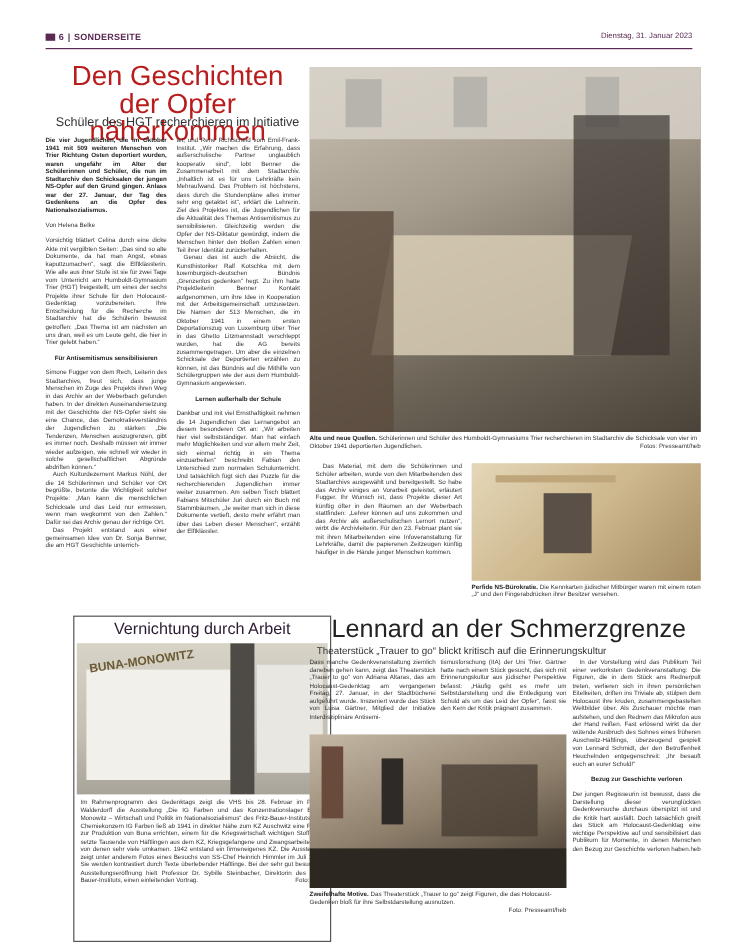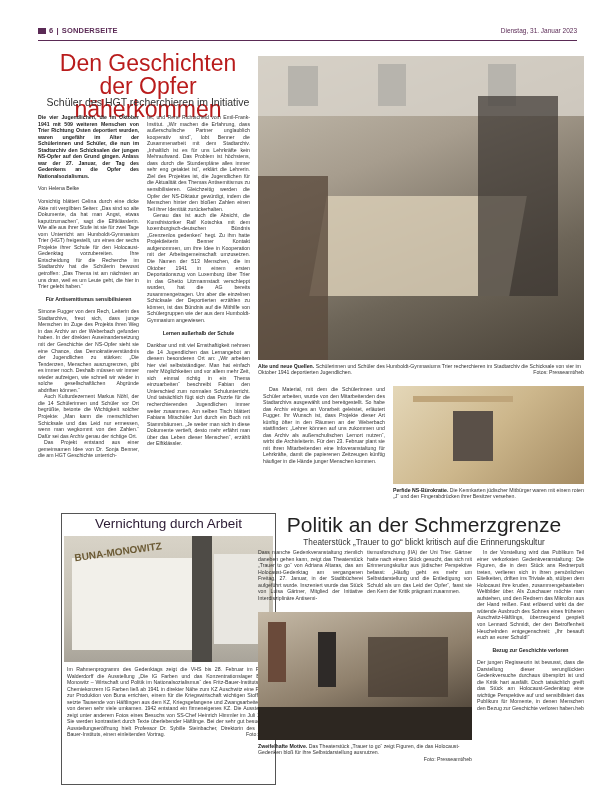--- a/index.html
+++ b/index.html
@@ -16,21 +16,21 @@
   .col .ind{text-indent:6px;}
   .col .lead{font-weight:bold;color:#222;}
   .col .byline{margin:6px 0;}
   .col .sh{font-weight:bold;text-align:center;margin:6px 0;color:#222;}
   .photo{background:#9a9288;overflow:hidden;}
   .cap{font-size:5.2px;line-height:6.4px;color:#333;}
   .cap b{color:#222;}
   .box{left:37px;top:513px;width:213px;height:270px;border:1px solid #555;margin-left:24px;}
   .box-title{position:absolute;left:0;top:0;width:213px;height:20px;text-align:center;font-size:13.5px;color:#2b1a33;font-weight:500;line-height:20px;}
   .h2{left:264px;top:513px;width:320px;font-size:21px;text-align:center;color:#222;font-weight:500;}
-  .sub2{left:264px;top:538px;width:320px;font-size:8.2px;text-align:center;color:#333;}
+  .sub2{left:264px;top:538px;width:320px;font-size:8.2px;text-align:left;color:#333;}
 </style>
 </head>
 <body>
 
 <div class="abs header">
   <div class="hdr-left">
     <span class="logo"></span>
     <span>6</span>
     <span>|</span>
     <span>SONDERSEITE</span>
@@ -93,21 +93,21 @@
     <div class="abs" style="left:128px;top:0px;width:20px;height:126px;background:#4e4b46;"></div>
     <div class="abs" style="left:150px;top:18px;width:55px;height:90px;background:#e9e7e1;"></div>
     <div class="abs" style="left:10px;top:8px;width:120px;font-size:10px;font-weight:bold;color:#6b5a34;transform:rotate(-8deg);">BUNA-MONOWITZ</div>
   </div>
   <div class="abs col" style="left:5px;top:152px;width:203px;">
     <span>Im Rahmenprogramm des Gedenktags zeigt die VHS bis 28. Februar im Palais Walderdorff die Ausstellung „Die IG Farben und das Konzentrationslager Buna-Monowitz – Wirtschaft und Politik im Nationalsozialismus“ des Fritz-Bauer-Instituts. Der Chemiekonzern IG Farben ließ ab 1941 in direkter Nähe zum KZ Auschwitz eine Fabrik zur Produktion von Buna errichten, einem für die Kriegswirtschaft wichtigen Stoff, und setzte Tausende von Häftlingen aus dem KZ, Kriegsgefangene und Zwangsarbeiter ein, von denen sehr viele umkamen. 1942 entstand ein firmeneigenes KZ. Die Ausstellung zeigt unter anderem Fotos eines Besuchs von SS-Chef Heinrich Himmler im Juli 1942. Sie werden kontrastiert durch Texte überlebender Häftlinge. Bei der sehr gut besuchten Ausstellungseröffnung hielt Professor Dr. Sybille Steinbacher, Direktorin des Fritz-Bauer-Instituts, einen einleitenden Vortrag.</span>
     <span style="float:right">Foto: VHS</span>
   </div>
 </div>
 
-<div class="abs h2">Politik an der Schmerzgrenze</div>
+<div class="abs h2">Lennard an der Schmerzgrenze</div>
 <div class="abs sub2">Theaterstück „Trauer to go“ blickt kritisch auf die Erinnerungskultur</div>
 
 <div class="abs col" style="left:258px;top:549px;width:105px;">
   <p>Dass manche Gedenkveranstaltung ziemlich daneben gehen kann, zeigt das Theaterstück „Trauer to go“ von Adriana Altaras, das am Holocaust-Gedenktag am vergangenen Freitag, 27. Januar, in der Stadtbücherei aufgeführt wurde. Inszeniert wurde das Stück von Luisa Gärtner, Mitglied der Initiative Interdisziplinäre Antisemi-</p>
 </div>
 <div class="abs col" style="left:367px;top:549px;width:105px;">
   <p>tismusforschung (IIA) der Uni Trier. Gärtner hatte nach einem Stück gesucht, das sich mit Erinnerungskultur aus jüdischer Perspektive befasst: „Häufig geht es mehr um Selbstdarstellung und die Entledigung von Schuld als um das Leid der Opfer“, fasst sie den Kern der Kritik prägnant zusammen.</p>
 </div>
 
 <div class="abs photo" style="left:258px;top:612px;width:214px;height:128px;background:linear-gradient(160deg,#c5b9a6 0%,#8f806c 50%,#3b3229 100%);">

